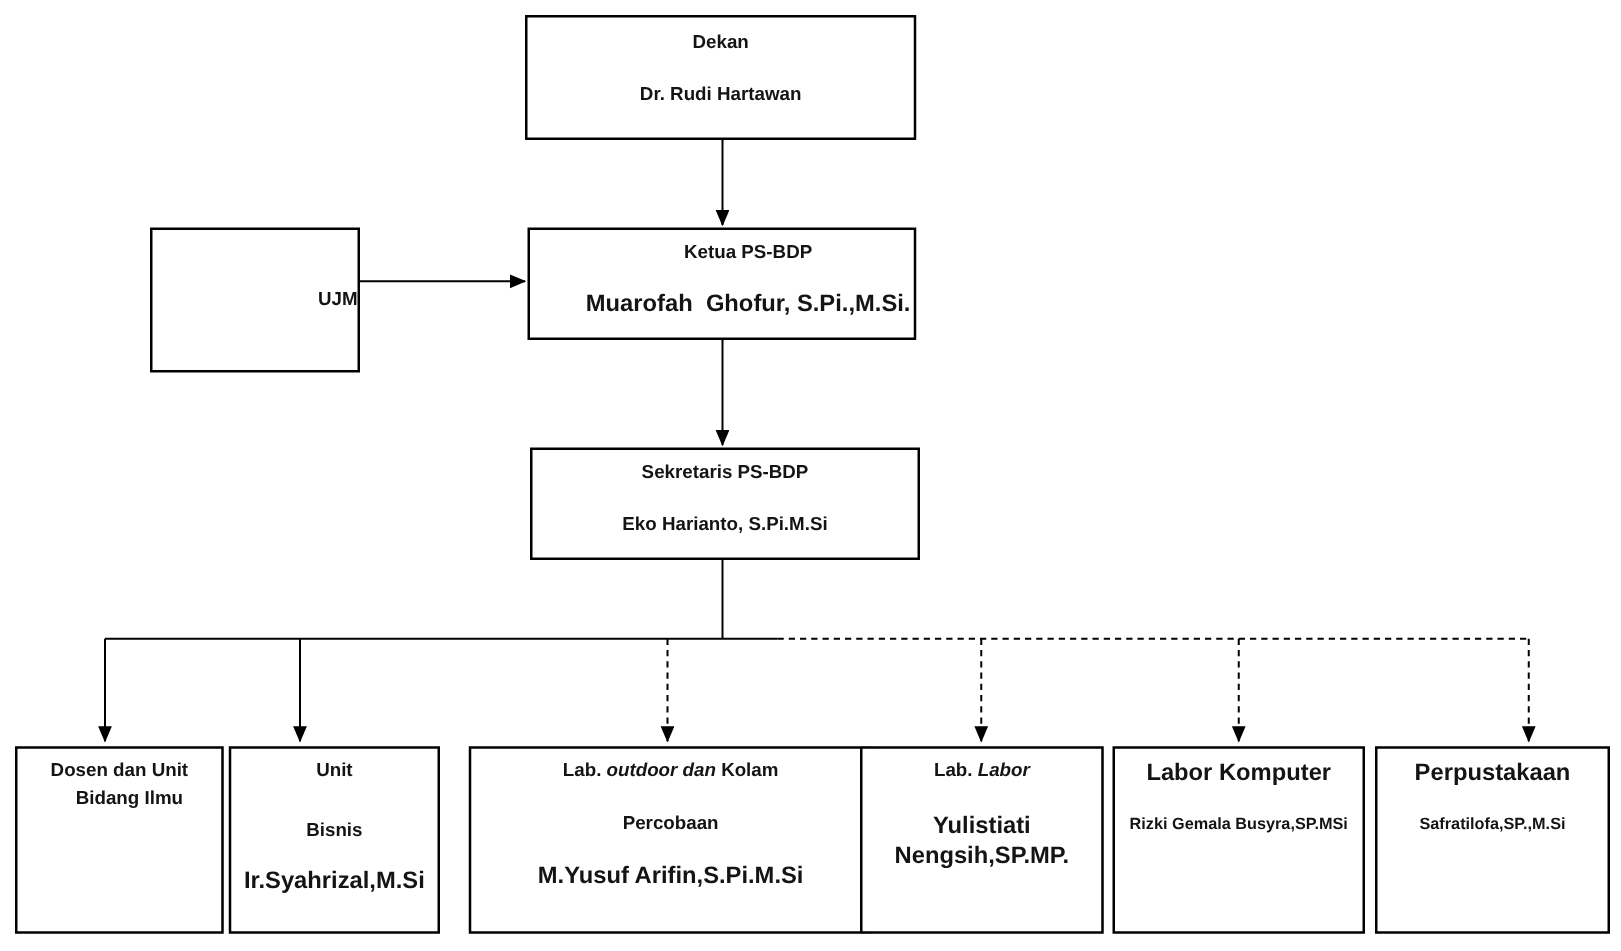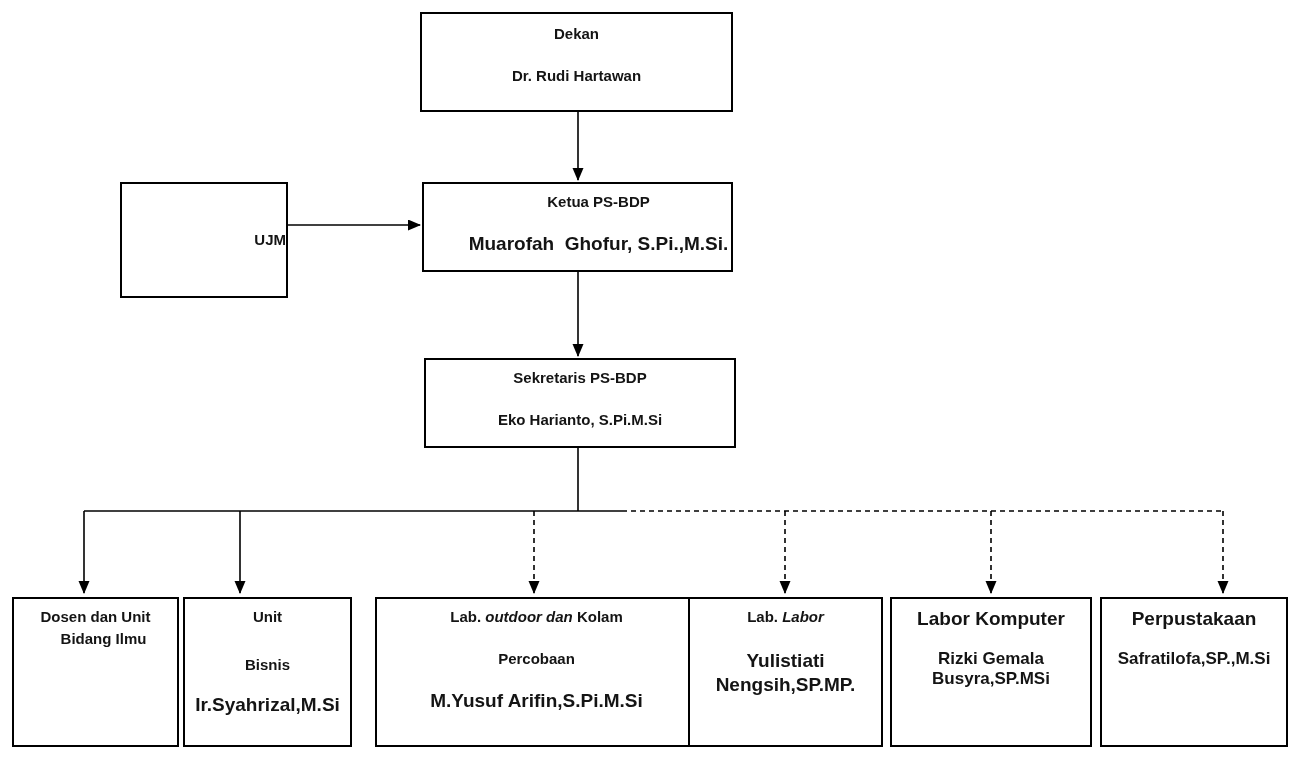--- a/index.html
+++ b/index.html
@@ -34,21 +34,21 @@
     color: #141414;
   }
   .box .line {
     display: block;
     line-height: 20px;
     white-space: pre-wrap;
   }
   .center-v { justify-content: center; }
   .fs15 { font-size: 15px; }
   .fs14 { font-size: 19px; }
-  .fs13 { font-size: 17px; }
+  .fs13 { font-size: 13px; }
   .it { font-style: italic; }
   .mt2  { margin-top: 2px; padding-left: 16px; }
   .mt4  { margin-top: 4px; }
   .mt8  { margin-top: 8px; }
   .mt10 { margin-top: 10px; }
   .mt20 { margin-top: 20px; }
   .mt22 { margin-top: 22px; }
   .mt24 { margin-top: 24px; }
   .mt28 { margin-top: 28px; }
 

